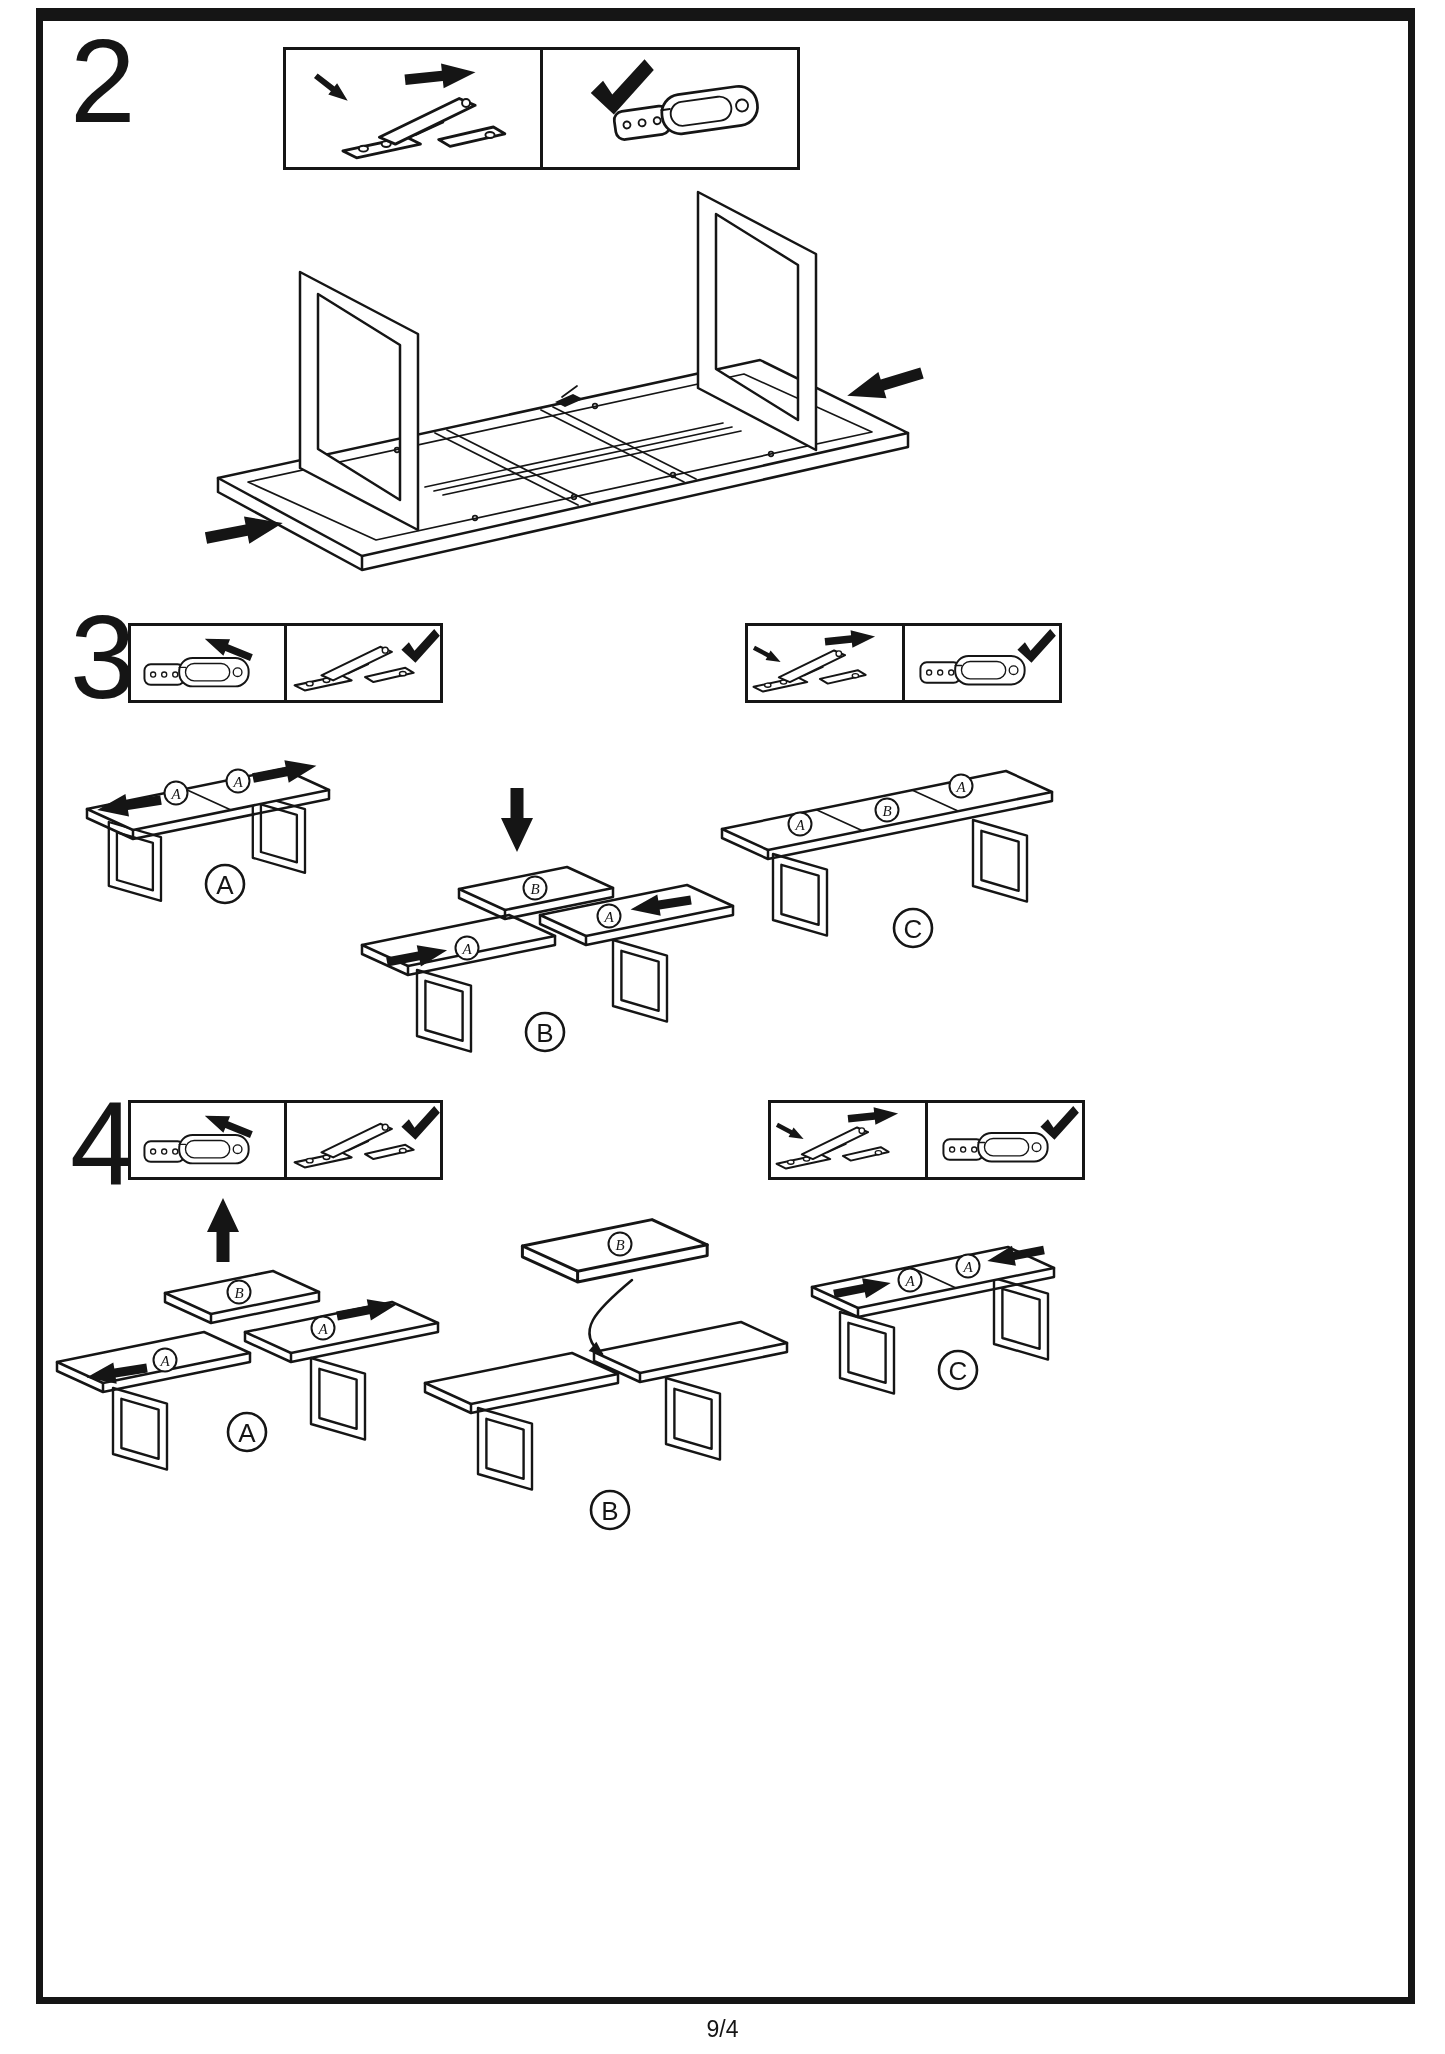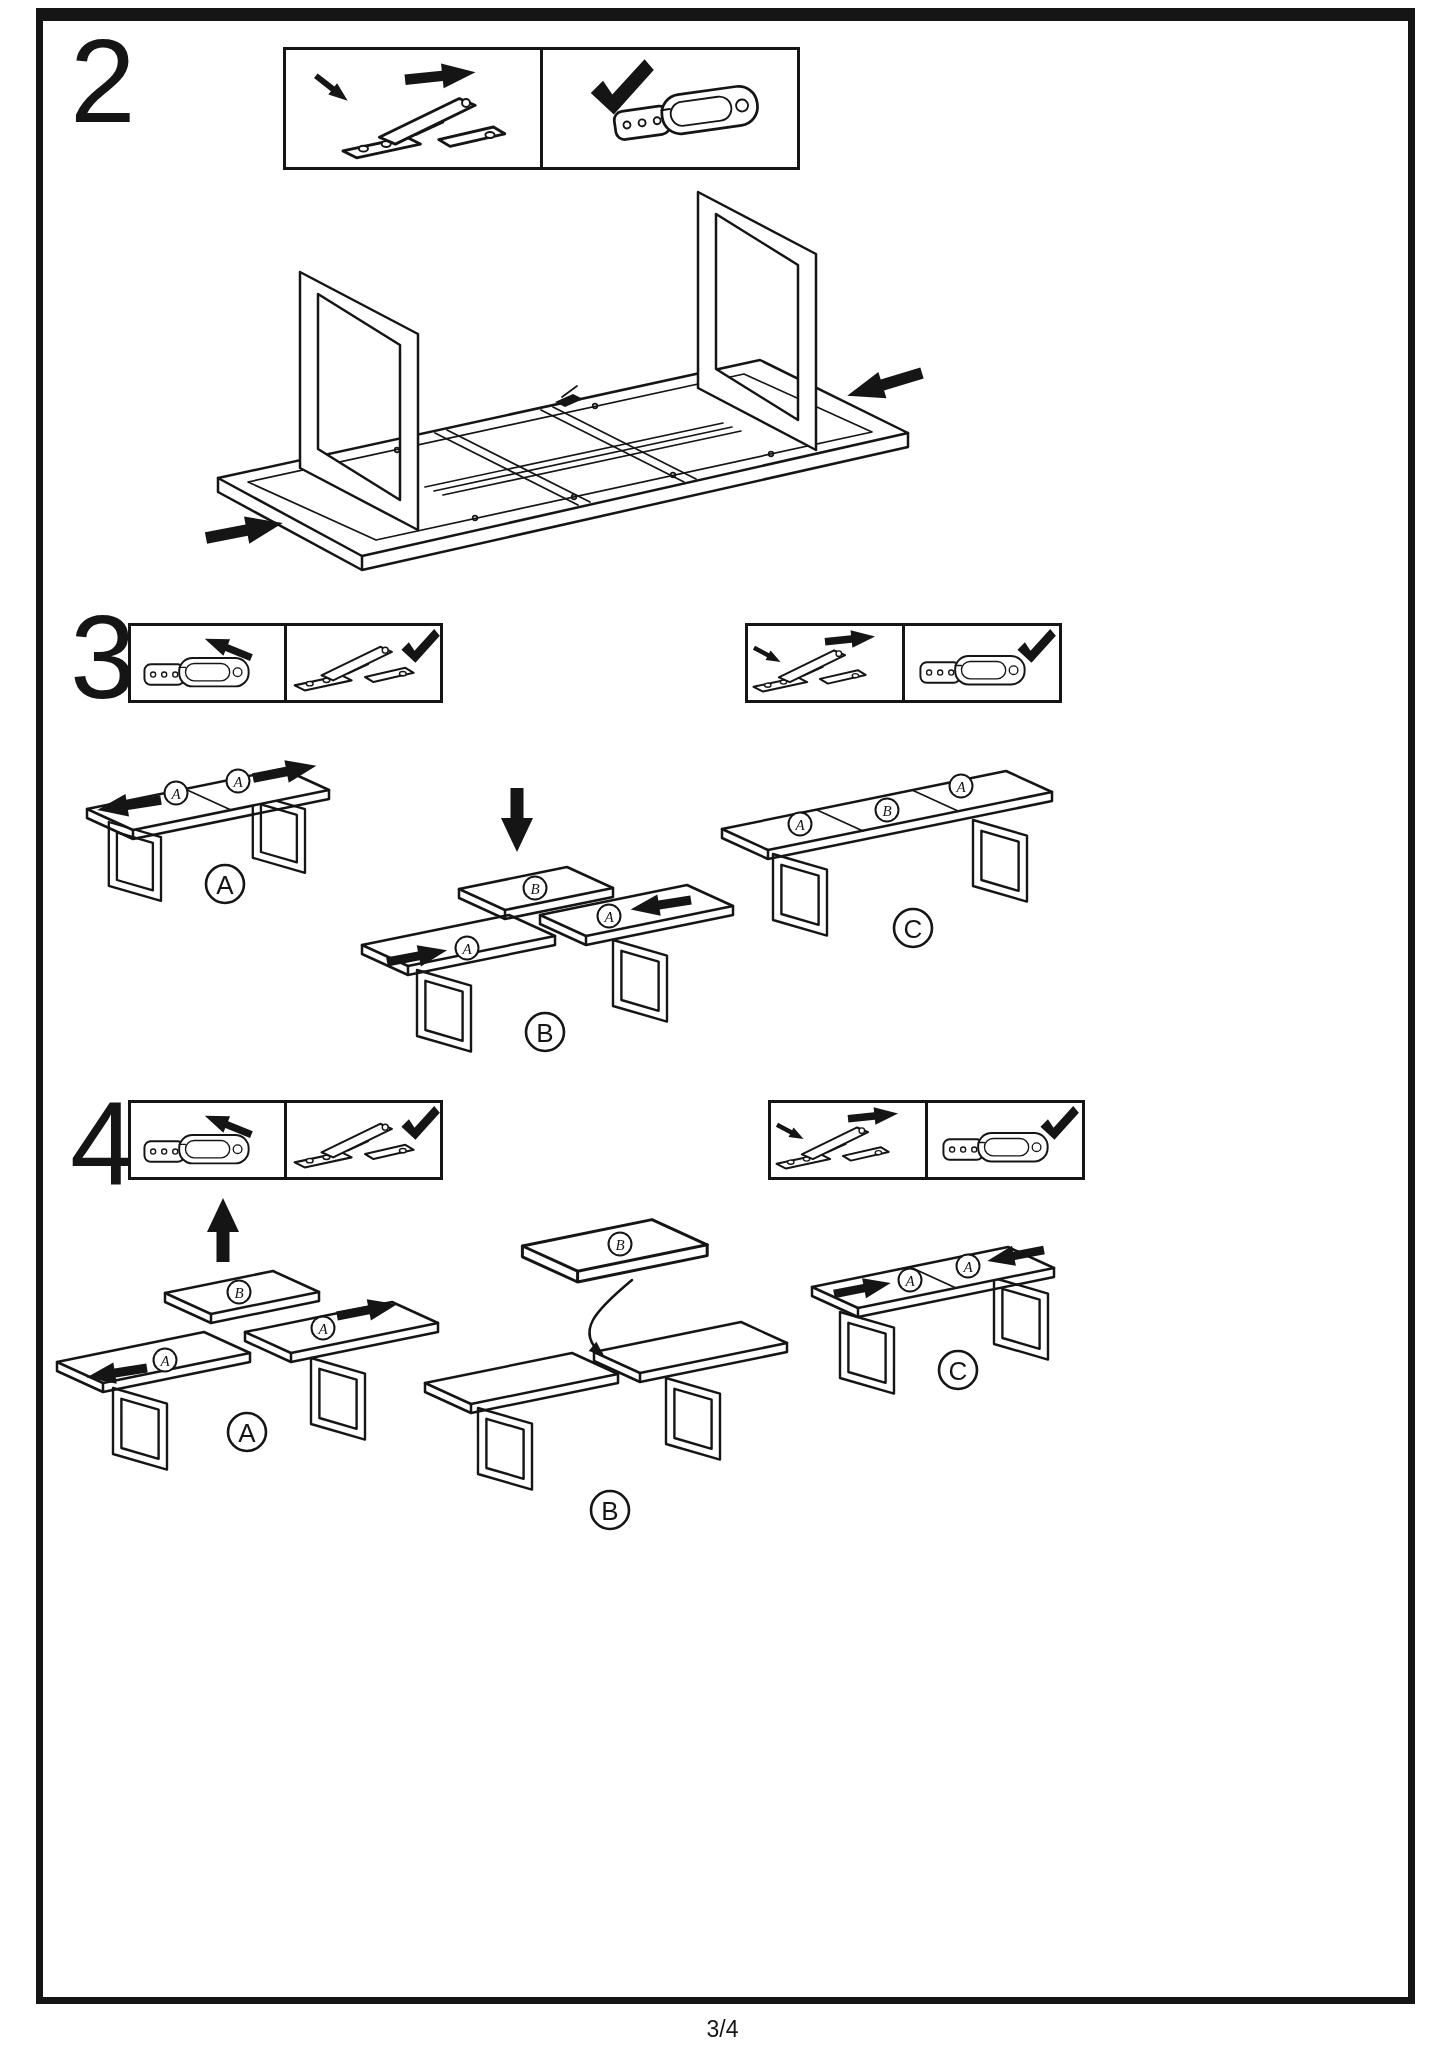--- a/index.html
+++ b/index.html
@@ -330,14 +330,14 @@
     <g class="ctag" transform="translate(170,44)">
       <circle r="11.5"></circle>
         <text dy="1">A</text>
       </g>
     <g class="biglabel" transform="translate(160,148)">
       <circle r="19"></circle>
         <text dy="1">C</text>
       </g>
   </svg>
 
-  <div class="pageno">3/4</div>
+  <div class="pageno">9/4</div>
 </div>
 
 </body></html>

